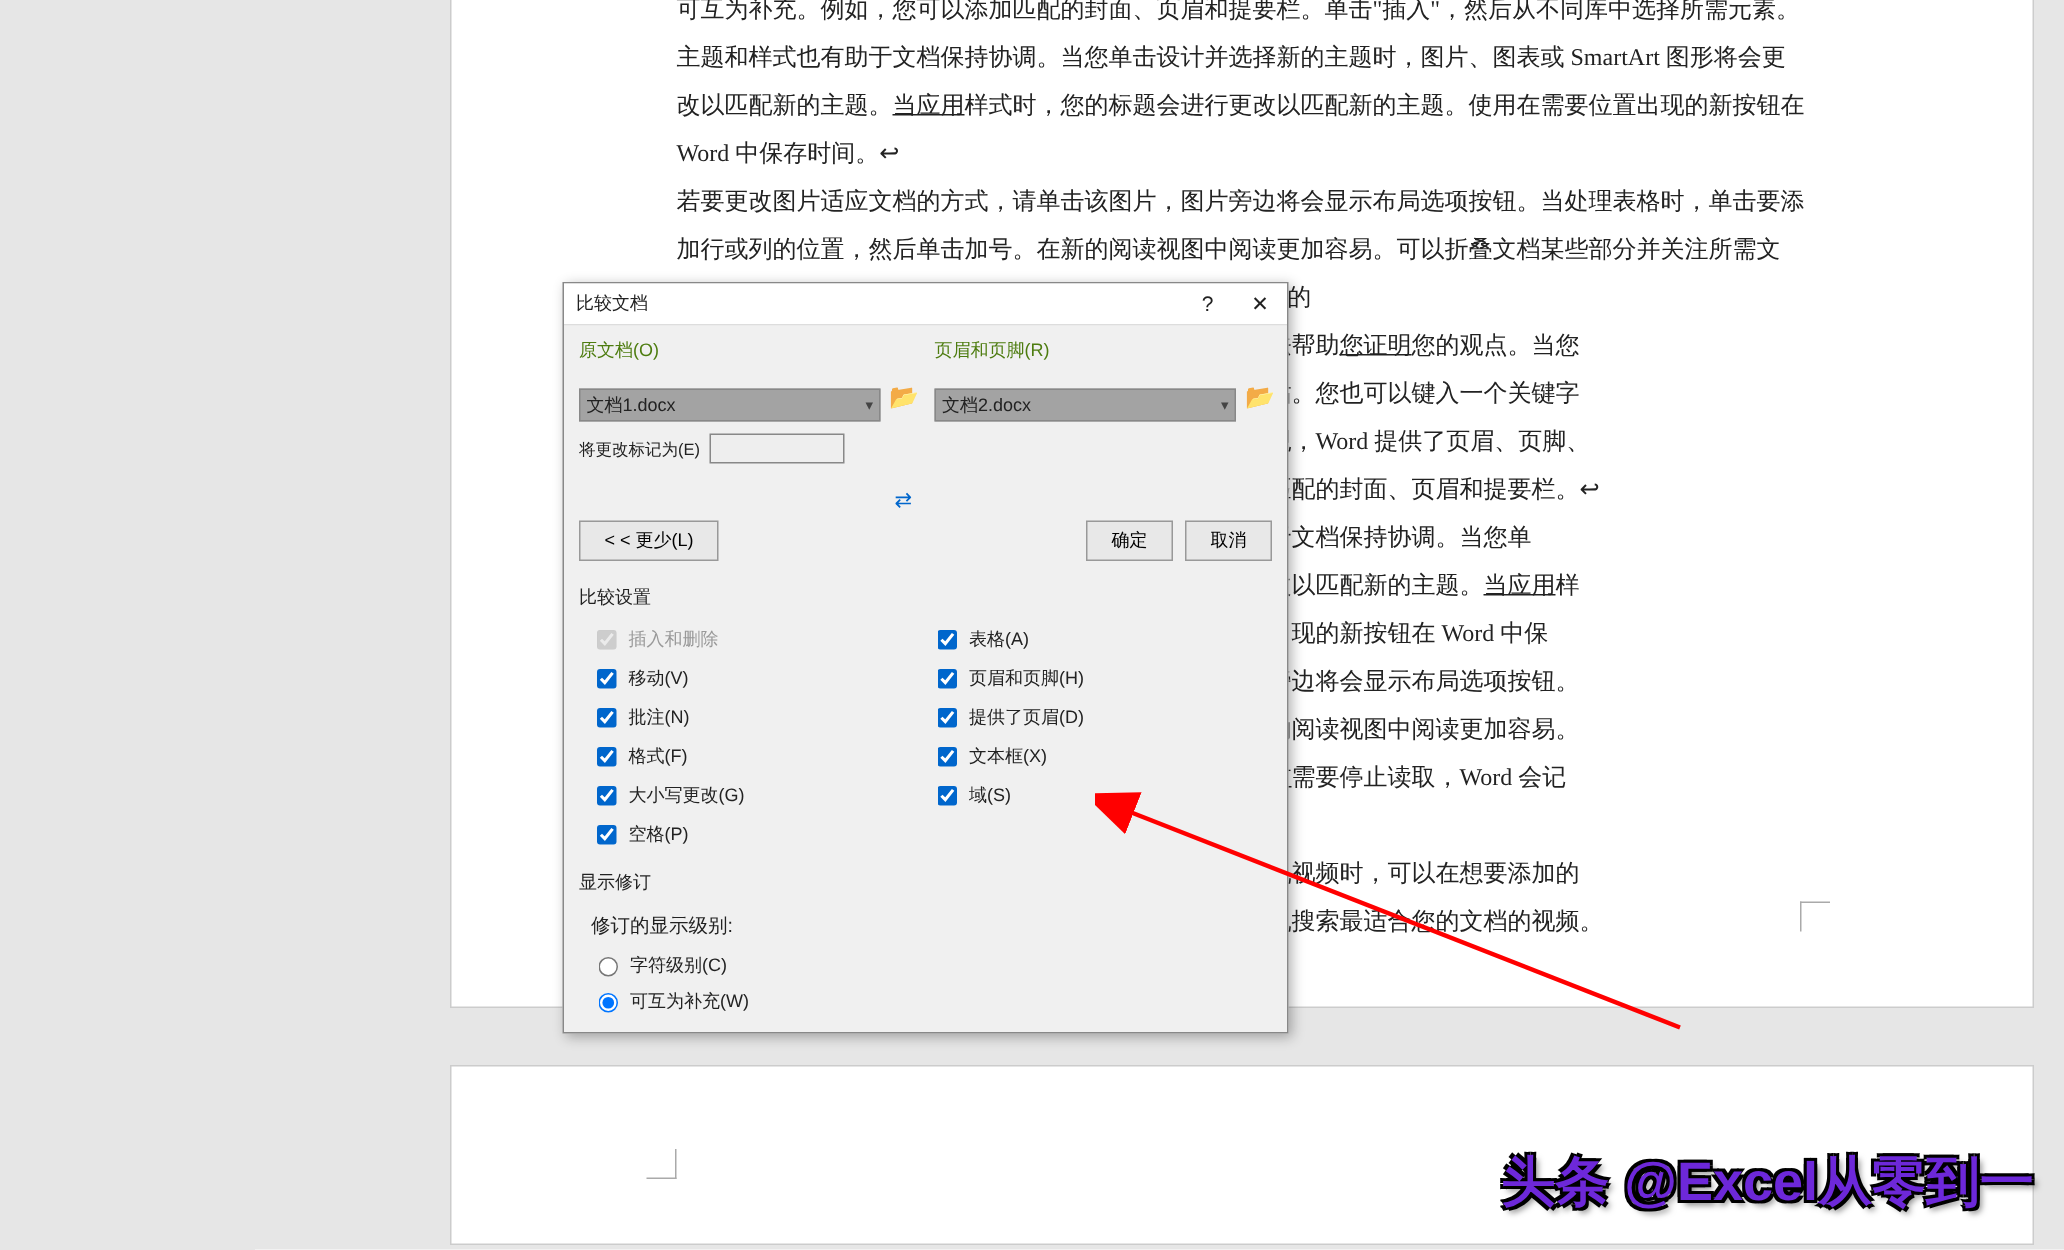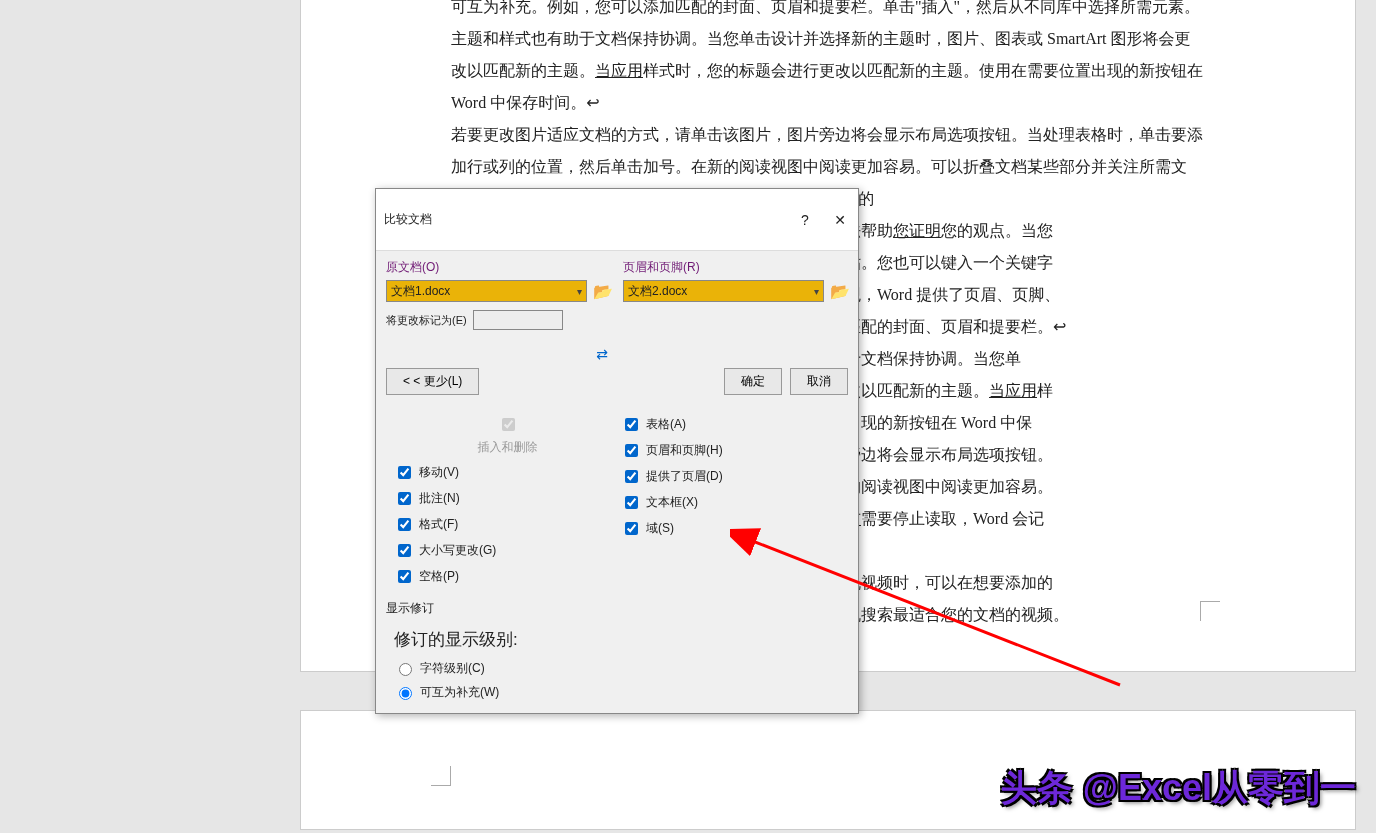--- a/index.html
+++ b/index.html
@@ -52,37 +52,37 @@
     left: 375px;
     top: 188px;
     width: 484px;
     background: #f0f0f0;
     border: 1px solid #888;
     box-shadow: 2px 2px 8px rgba(0,0,0,0.3);
     font-size: 12px;
     color: #222;
   }
   .dialog-title {
-    padding: 22px 8px;
+    padding: 5px 8px;
     display: flex;
     justify-content: space-between;
-    align-items: flex-end;
+    align-items: flex-start;
     background: #fff;
     border-bottom: 1px solid #ddd;
   }
   .dialog-title-text { flex: 1; }
   .dialog-buttons { display: flex; gap: 15px; }
   .dialog-btn-icon { width: 20px; text-align: center; cursor: pointer; font-size: 14px; }
   .dialog-body { padding: 8px 10px 12px 10px; display: flex; gap: 12px; }
   .dialog-col { flex: 1; }
-  .dialog-label { margin-bottom: 4px; color: #701a75; }
+  .dialog-label { margin-bottom: 4px; color: #4d7c0f; }
   .dialog-row { display: flex; align-items: center; gap: 6px; margin-bottom: 8px; }
   .combo {
-    flex: 1; height: 22px; background: #eab308; border: 1px solid #888;
-    padding: 2px 4px; display: flex; align-items: center; justify-content: space-between;
+    flex: 1; height: 22px; background: #a3a3a3; border: 1px solid #888;
+    padding: 2px 4px; display: flex; align-items: center; justify-content: space-between; margin-top: 13px;
   }
   .combo-arrow { font-size: 10px; color: #444; }
   .folder-icon { width: 18px; height: 18px; color: #d98d00; font-size: 16px; }
   .label-input { display: flex; align-items: center; gap: 6px; font-size: 11px; }
   .label-input input {
     border: 1px solid #888; background: #fff; height: 20px; width: 90px; padding: 0 3px;
     font-size: 11px;
   }
   .highlight-box {
     border: 3px solid #ff0000;
@@ -98,27 +98,27 @@
     cursor: pointer;
   }
   .settings-section {
     padding: 4px 10px 8px 10px;
   }
   .section-label { margin: 2px 0 4px 0; }
   .settings-cols { display: flex; }
   .settings-col { flex: 1; display: flex; flex-direction: column; gap: 7px; padding-top: 6px; }
   .chk { display: flex; align-items: center; gap: 5px; }
   .chk input { width: 13px; height: 13px; accent-color: #0066cc; }
-  .chk-disabled { color: #999; flex-direction: column; }
+  .chk-disabled { color: #999; }
   .radio { display: flex; gap: 5px; }
   .radio input { width: 13px; height: 13px; }
   .show-rev { padding: 4px 10px 12px 10px; }
   .rev-cols { display: flex; margin-top: 4px; }
   .rev-col { flex: 1; display: flex; flex-direction: column; gap: 7px; padding-top: 4px; }
-  .sub-label { margin: 3px 0 2px 8px; font-size: 17px; }
+  .sub-label { margin: 3px 0 2px 8px; font-size: 13px; }
 
   .arrow-svg {
     position: absolute;
     left: 730px;
     top: 525px;
     width: 400px;
     height: 180px;
     pointer-events: none;
   }
   .watermark {
@@ -203,20 +203,21 @@
 
   <div class="action-row">
     <button class="btn">&lt; &lt; 更少(L)</button>
     <div style="display:flex; gap:8px;">
       <button class="btn">确定</button>
       <button class="btn">取消</button>
     </div>
   </div>
 
   <div class="settings-section">
+    <div class="section-label">比较设置</div>
     <div class="settings-cols">
       <div class="settings-col" style="padding-left:8px;">
         <label class="chk chk-disabled">
             <input type="checkbox" checked="" disabled="" style="">
             <span>插入和删除</span>
           </label>
         <label class="chk">
             <input type="checkbox" checked="" style="">
             <span>移动(V)</span>
           </label>

